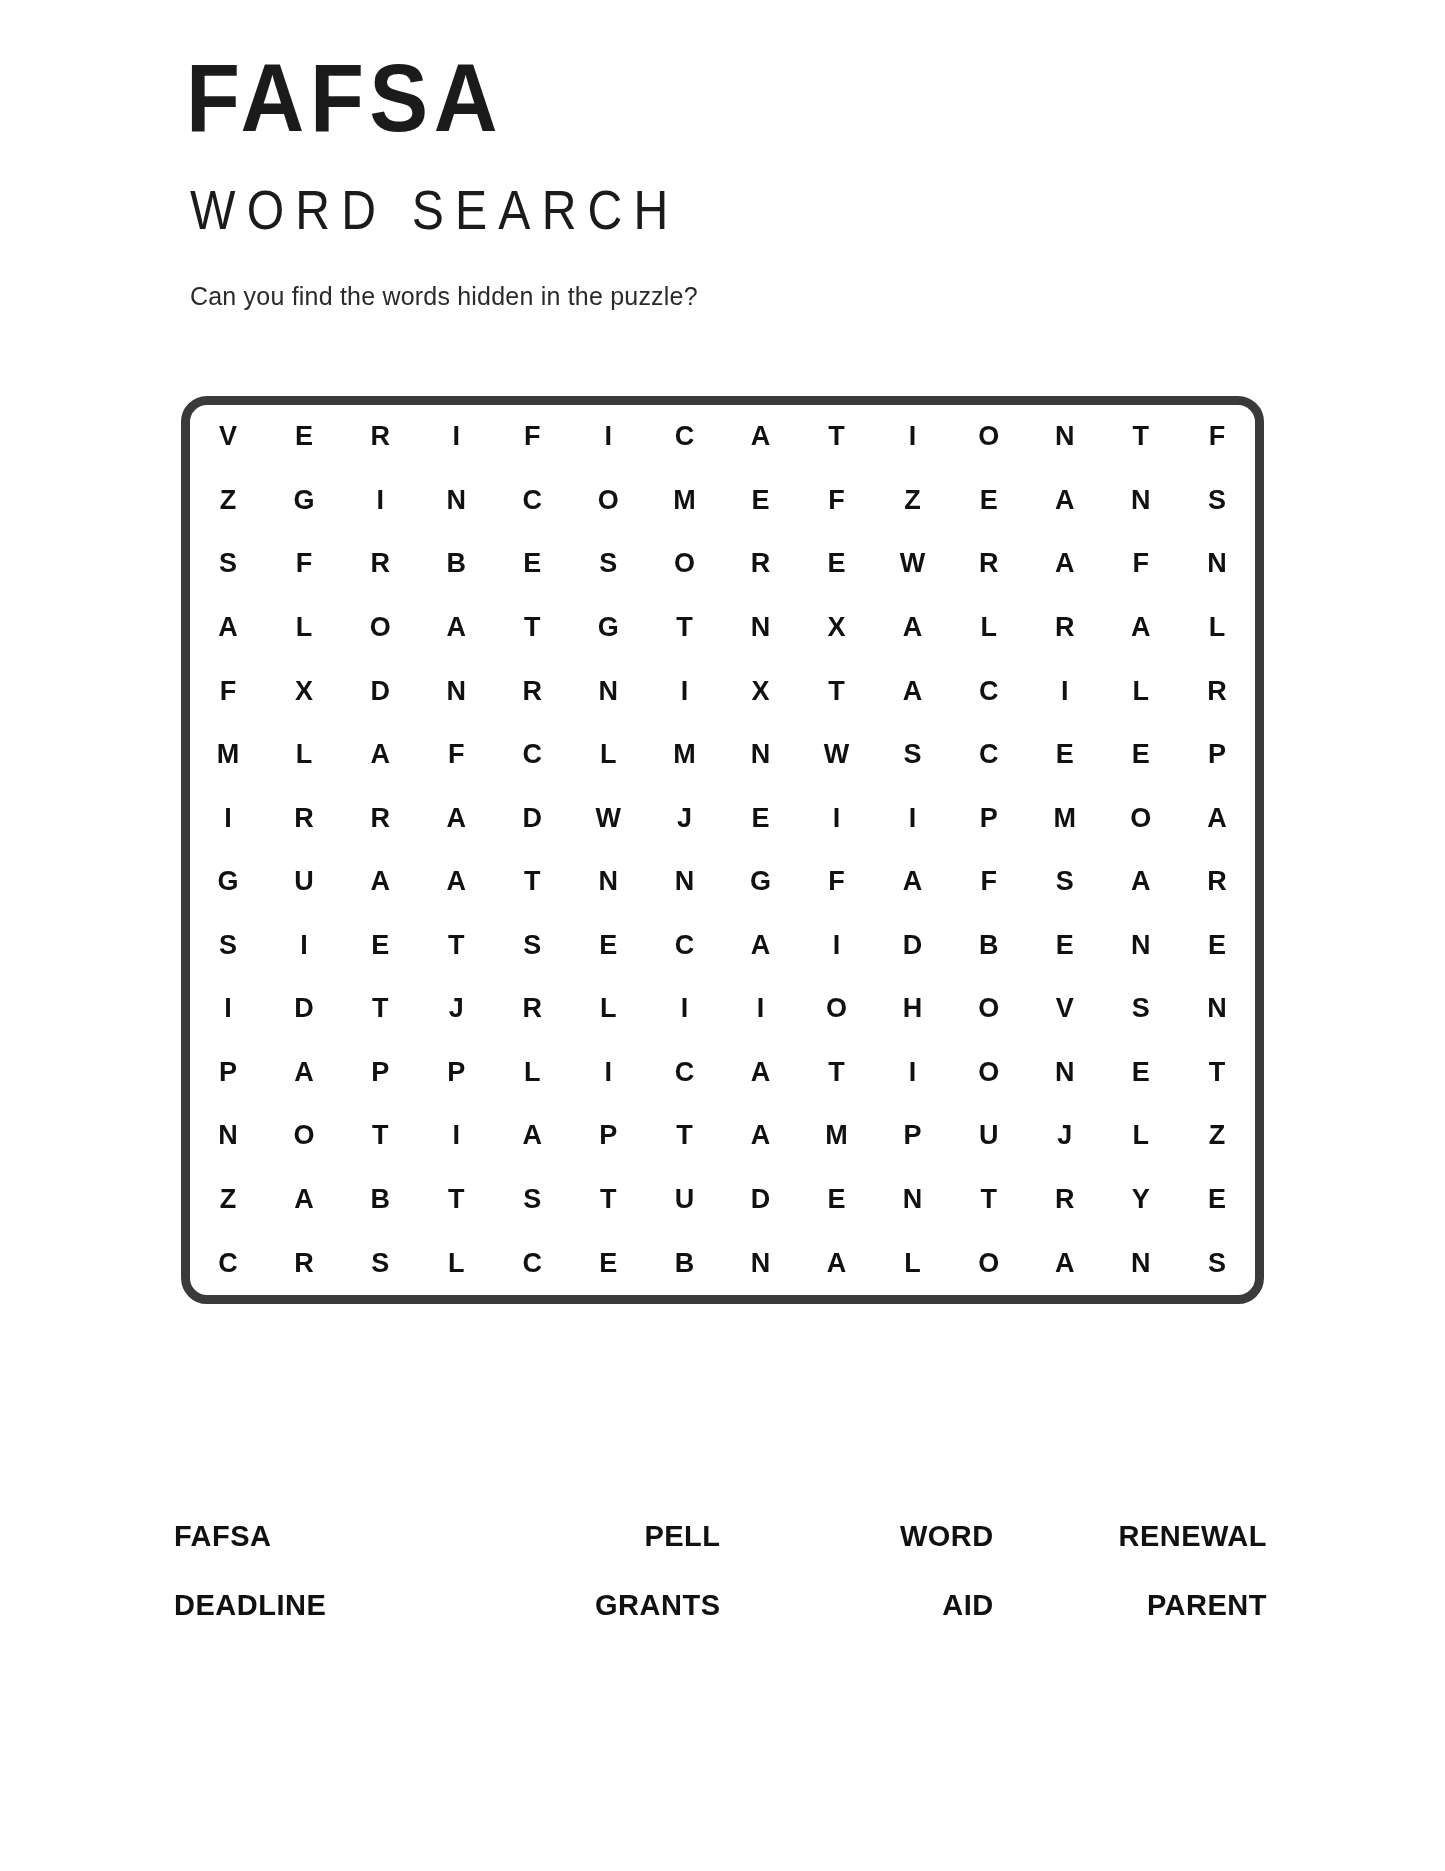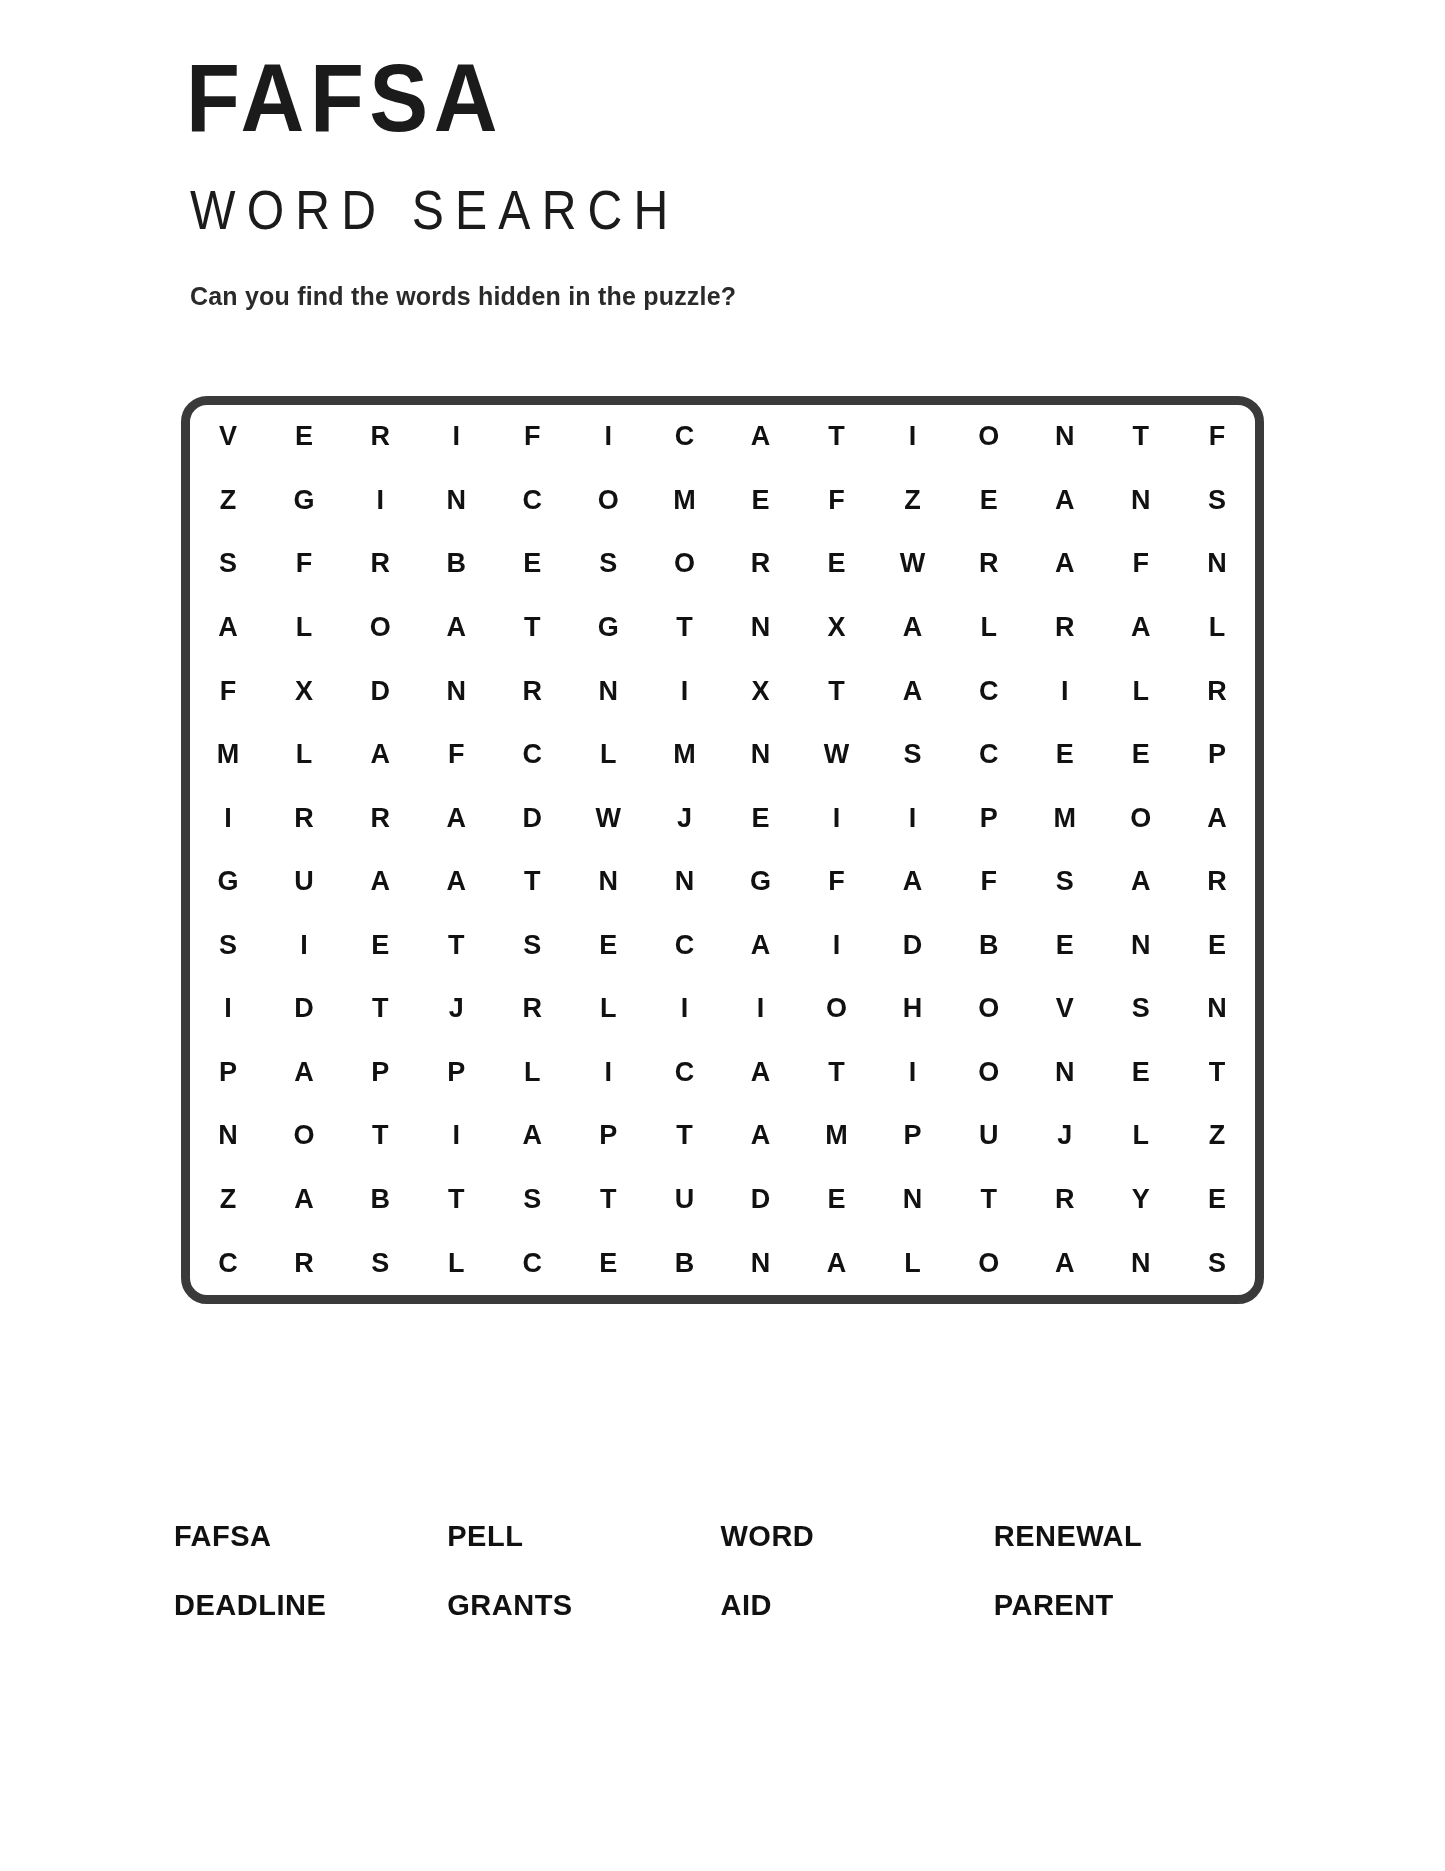--- a/index.html
+++ b/index.html
@@ -42,21 +42,21 @@
     font-size: 56px;
     font-weight: 400;
     letter-spacing: 13px;
     margin: 28px 0 0 4px;
     color: #1b1b1b;
     transform: scaleX(0.86);
     transform-origin: left center;
   }
   .instruction {
     font-size: 25px;
-    font-weight: 700;
+    font-weight: 400;
     margin: 40px 0 0 4px;
     color: #2a2a2a;
     letter-spacing: 0.2px;
   }
 
   .grid-wrap {
     position: absolute;
     left: 181px;
     top: 396px;
     width: 1083px;
@@ -88,28 +88,28 @@
     top: 1520px;
     width: 1145px;
   }
   .wordrow {
     display: flex;
     width: 100%;
     margin-bottom: 36px;
   }
   .wordcell {
     flex: 1 1 0;
-    text-align: left;
+    text-align: right;
     font-size: 29px;
     font-weight: bold;
     color: #111111;
     letter-spacing: 0.5px;
   }
   .wordrow .wordcell:nth-child(1) { text-align: left; padding-left: 24px; }
-  .wordrow .wordcell:nth-child(4) { text-align: left; padding-right: 28px; }
+  .wordrow .wordcell:nth-child(4) { text-align: right; padding-right: 28px; }
 
   .footer {
     position: absolute;
     left: 0;
     top: 1782px;
     width: 100%;
     text-align: center;
     font-size: 25px;
     color: #2d2d2d;
     letter-spacing: 0.3px;

